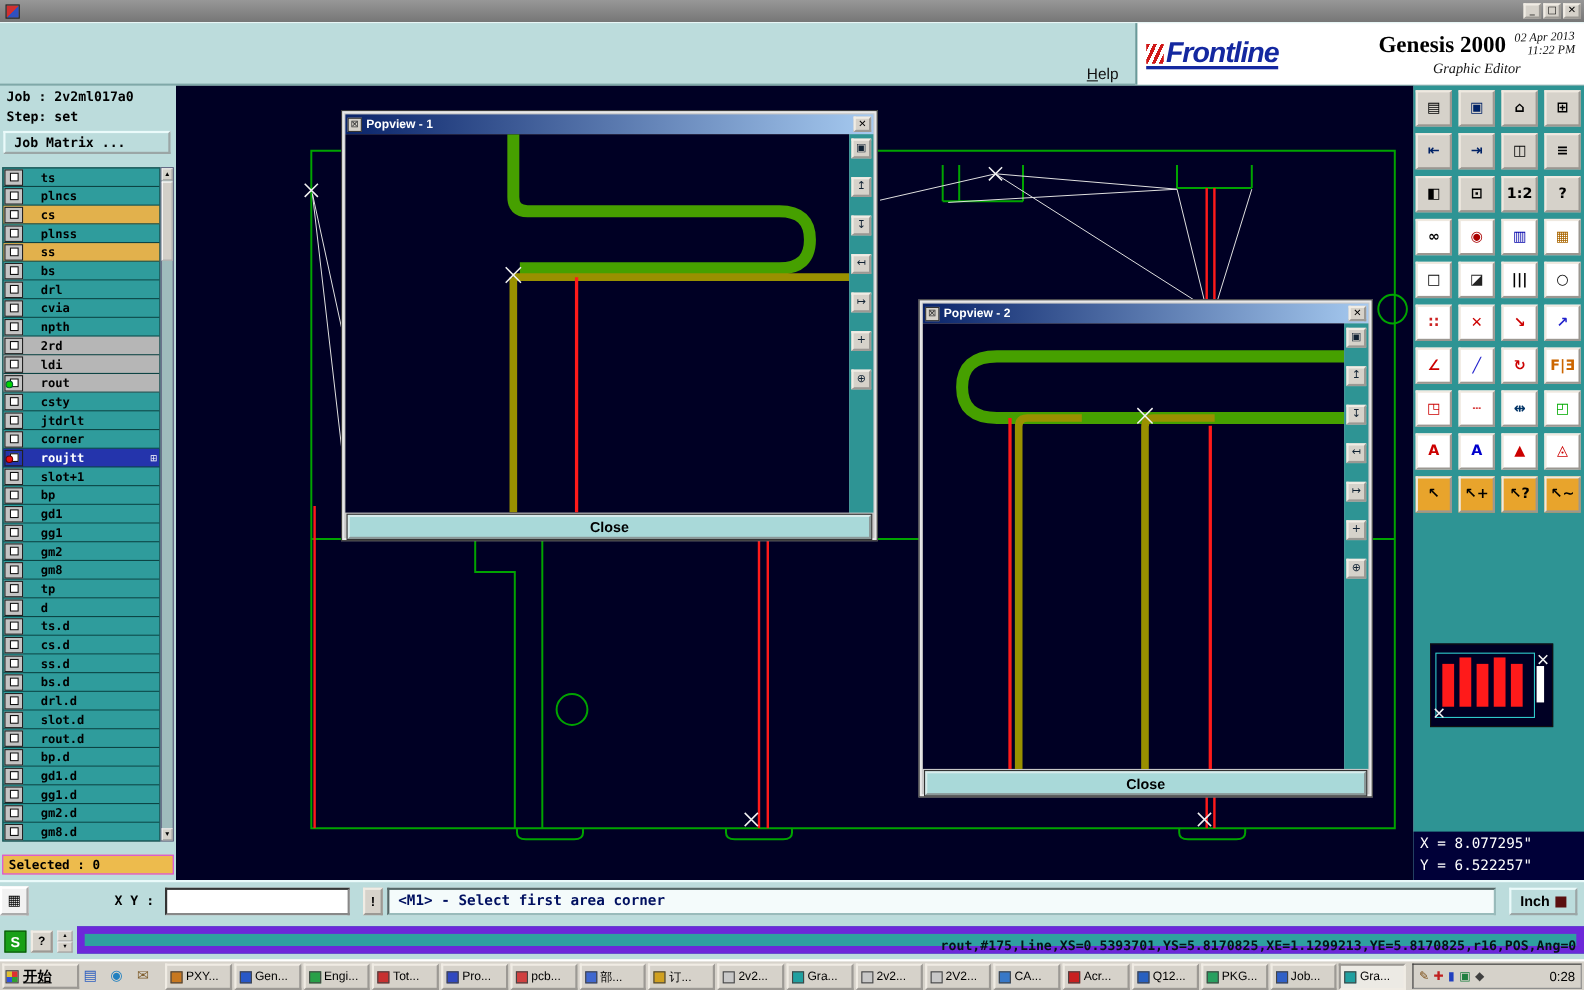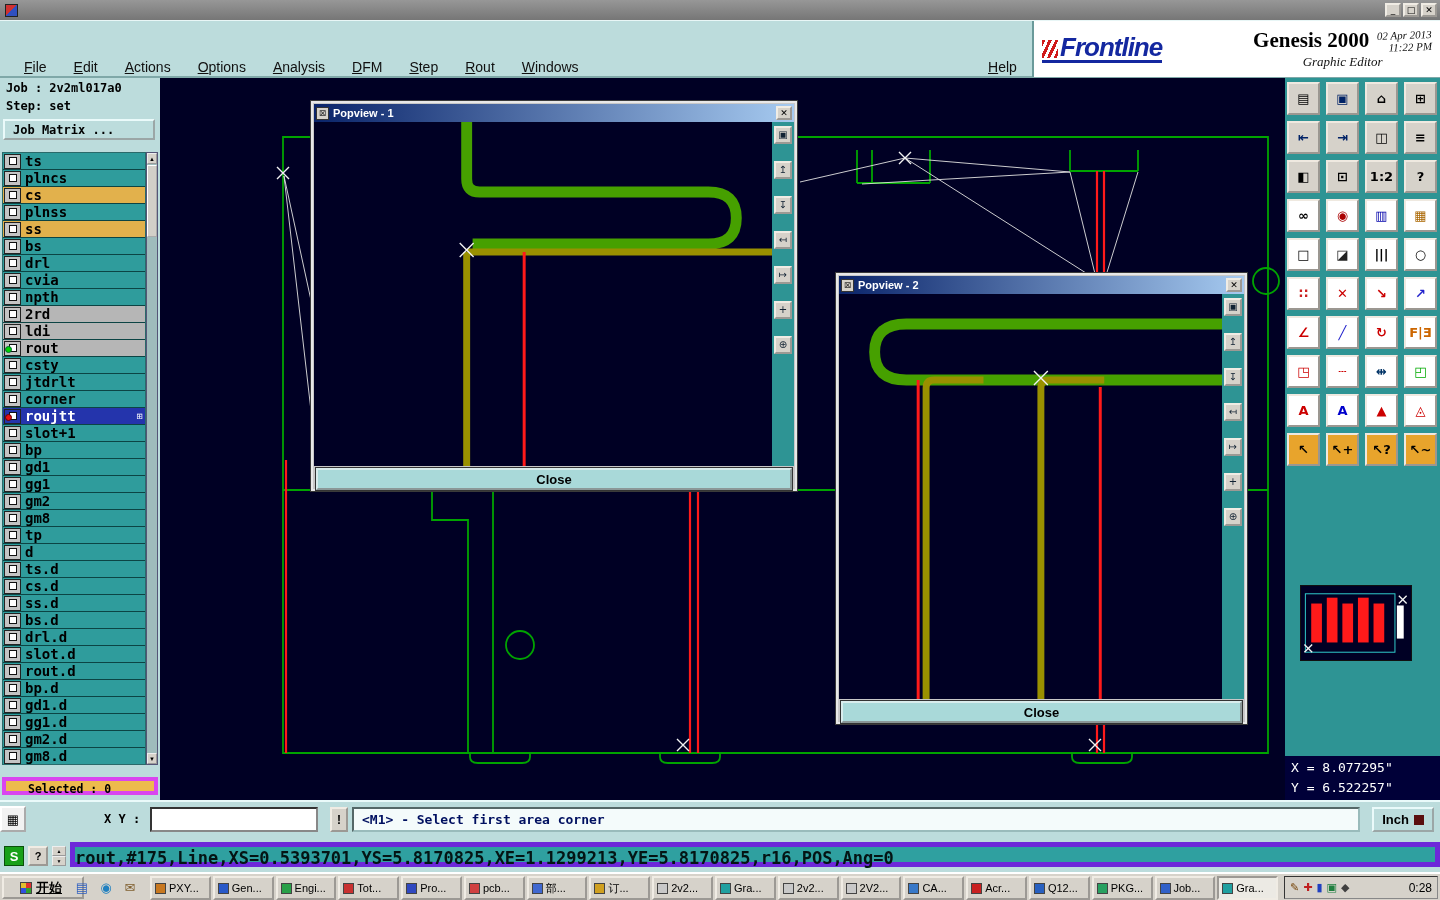--- a/index.html
+++ b/index.html
@@ -31,21 +31,21 @@
   .menu-item{font-size:14px;color:#101010;cursor:default;display:inline-block;}
   .menu-item::first-letter{text-decoration:underline;}
   .help-item{position:absolute;left:988px;top:38px;}
   .brand{position:absolute;left:1032px;top:0;width:408px;height:56px;background:#fff;
     border-left:2px solid #6a9a9a;display:flex;align-items:center;}
   .logo{display:flex;align-items:flex-end;margin-left:8px;border-bottom:3px solid #1428a0;padding-bottom:2px;}
   .logo-stripes{width:16px;height:18px;margin-right:2px;
     background:repeating-linear-gradient(115deg,#d01818 0 3px,#fff 3px 6px);}
   .logo-text{font-style:italic;font-weight:bold;font-size:26px;color:#1428a0;letter-spacing:-1px;line-height:22px;}
   .brand-right{margin-left:auto;margin-right:8px;text-align:right;}
-  .brand-row1{display:flex;align-items:flex-end;gap:8px;justify-content:flex-end;}
+  .brand-row1{display:flex;align-items:flex-start;gap:8px;justify-content:flex-end;}
   .product{font-family:"Liberation Serif",serif;font-weight:bold;font-size:21px;color:#000;}
   .datetime{font-family:"Liberation Serif",serif;font-style:italic;font-size:11px;color:#111;
     text-align:right;line-height:12px;transform:rotate(-2deg);}
   .subtitle{font-family:"Liberation Serif",serif;font-style:italic;font-size:13px;color:#111;margin-top:1px;text-align:center;}
 
   
   .sidebar{position:absolute;left:0;top:78px;width:160px;height:722px;background:var(--chrome);}
   .job-line{position:absolute;left:6px;font-weight:bold;font-size:12px;font-family:"DejaVu Sans Mono",monospace;white-space:pre;}
   .job-line.l1{top:3px;} .job-line.l2{top:21px;}
   .matrix-btn{position:absolute;left:3px;top:41px;width:152px;height:21px;background:var(--chrome);
@@ -55,31 +55,31 @@
   .layer-row{display:flex;align-items:center;height:17px;border-bottom:1px solid #0c4444;cursor:default;}
   .layer-row.teal{background:var(--rowteal);} .layer-row.gold{background:var(--rowgold);}
   .layer-row.gray{background:var(--rowgray);} .layer-row.sel{background:var(--rowsel);}
   .layer-check{position:relative;width:17px;height:15px;background:#c4c4c4;border:1px solid #222;
     display:flex;align-items:center;justify-content:center;flex:none;margin-left:1px;}
   .layer-row.sel .layer-check{background:var(--rowsel);}
   .cb{width:8px;height:8px;background:#fff;border:1px solid #111;display:block;}
   .ind{display:none;position:absolute;left:0px;top:4px;width:7px;height:7px;}
   .ind.green{display:block;background:#00d400;border-radius:50%;border:1px solid #063;}
   .ind.red{display:block;background:#e81010;border-radius:50%;border:1px solid #600;}
-  .layer-name{flex:1;padding-left:4px;font-family:"DejaVu Sans Mono",monospace;font-weight:bold;font-size:14px;color:#000;}
+  .layer-name{flex:1;padding-left:16px;font-family:"DejaVu Sans Mono",monospace;font-weight:bold;font-size:11px;color:#000;}
   .layer-row.sel .layer-name{color:#fff;}
   .layer-badge{margin-right:2px;font-size:8px;color:#fff;}
   .list-scroll{position:absolute;left:146px;top:74px;width:12px;height:613px;background:#9fbcbc;border:1px solid #557;}
   .scroll-arrow{position:absolute;left:0;width:10px;height:11px;background:var(--face);border:1px outset #eee;
     font-size:6px;line-height:10px;text-align:center;color:#000;}
   .scroll-arrow.up{top:0;} .scroll-arrow.down{bottom:0;}
   .scroll-thumb{position:absolute;left:0;top:12px;width:10px;height:72px;background:#d2cfc8;border:1px outset #fff;}
   .selected-bar{position:absolute;left:2px;top:699px;width:156px;height:18px;background:var(--goldbar);
-    border:4px solid #d946ef;font-family:"DejaVu Sans Mono",monospace;font-weight:bold;font-size:11.5px;
-    line-height:16px;padding-left:22px;color:#000;}
+    border:1px solid #d946ef;font-family:"DejaVu Sans Mono",monospace;font-weight:bold;font-size:11.5px;
+    line-height:16px;padding-left:5px;color:#000;}
 
   
   .canvas{position:absolute;left:160px;top:78px;width:1125px;height:722px;background:var(--canvasbg);}
   .g{stroke:var(--boardgreen);stroke-width:1.8;fill:none;}
   .r{stroke:var(--tred);stroke-width:2.2;fill:none;}
   .w{stroke:#e2e2e2;stroke-width:0.9;fill:none;}
   .x{stroke:#f2f2f2;stroke-width:1.4;fill:none;}
 
   
   .popview{position:absolute;background:#c8c8c8;border:1px solid #3a3a3a;box-shadow:inset 0 0 0 2px #e8e8e8;padding:3px;z-index:5;}
@@ -129,27 +129,27 @@
     font-weight:bold;font-size:13px;display:flex;align-items:center;justify-content:center;gap:5px;}
   .unit-grip{width:10px;height:10px;background:#5a0f0f;display:inline-block;}
 
   .cmdrow{position:absolute;left:0;top:836px;width:1440px;height:36px;background:var(--chrome);}
   .ime{position:absolute;left:4px;top:10px;width:20px;height:20px;background:#18a018;color:#fff;font-weight:bold;
     font-size:13px;text-align:center;line-height:19px;border:1px solid #0a500a;}
   .qbtn{position:absolute;left:28px;top:10px;width:20px;height:20px;background:var(--face);border:2px outset #f0ece4;
     font-weight:bold;font-size:11px;}
   .spinner{position:absolute;left:52px;top:10px;width:14px;height:20px;display:flex;flex-direction:column;}
   .spin-btn{flex:1;background:var(--face);border:1px outset #eee;font-size:5px;line-height:7px;padding:0;}
-  .cmdbar{position:absolute;left:70px;top:6px;width:1370px;height:25px;background:var(--cmdteal);border:5px solid #6d28d9;
-    text-align:left;color:#041414;font-family:"DejaVu Sans Mono",monospace;font-weight:bold;font-size:17px;line-height:23px;}
+  .cmdbar{position:absolute;left:70px;top:6px;width:1370px;height:25px;background:var(--cmdteal);border:7px solid #6d28d9;
+    text-align:right;color:#041414;font-family:"DejaVu Sans Mono",monospace;font-weight:bold;font-size:12px;line-height:23px;}
 
   
   .taskbar{position:absolute;left:0;top:872px;width:1440px;height:28px;background:var(--face);border-top:2px outset #fff;}
-  .start-btn{position:absolute;left:2px;top:2px;width:82px;height:23px;background:var(--face);border:2px outset #f0ece4;
-    display:flex;align-items:center;gap:4px;padding:0 16px;font-weight:bold;font-size:13px;text-decoration:underline;}
+  .start-btn{position:absolute;left:2px;top:2px;width:70px;height:23px;background:var(--face);border:2px outset #f0ece4;
+    display:flex;align-items:center;gap:4px;padding:0 1px;font-weight:bold;font-size:13px;text-decoration:underline;}
   .flag{width:12px;height:12px;background:conic-gradient(#e03030 0 25%,#30a030 0 50%,#3050e0 0 75%,#e0c030 0);border:1px solid #444;}
   .quick{position:absolute;left:72px;top:2px;height:23px;display:flex;align-items:center;gap:4px;}
   .quick-icon{width:20px;height:20px;text-align:center;line-height:20px;font-size:13px;font-family:"DejaVu Sans",sans-serif;}
   .tasks{position:absolute;left:150px;top:2px;width:1128px;height:24px;display:flex;gap:2px;}
   .task-btn{flex:1 1 0;max-width:62px;display:flex;align-items:center;gap:3px;padding:0 3px;background:var(--face);
     border:2px outset #f0ece4;font-size:11px;overflow:hidden;white-space:nowrap;}
   .task-btn.active{border-style:inset;background:#eceae4;}
   .task-icon{width:11px;height:11px;flex:none;border:1px solid #444;}
   .tray{position:absolute;right:2px;top:2px;width:154px;height:23px;border:1px inset #888;display:flex;align-items:center;
     gap:4px;padding:0 5px;}
@@ -164,32 +164,20 @@
   <div class="titlebar">
     <span class="app-icon"></span>
     <span class="win-btns">
       <button class="win-btn">_</button>
       <button class="win-btn">□</button>
       <button class="win-btn">✕</button>
     </span>
   </div>
 
   <div class="menubar">
-    <div class="menu-items">
-
-    <span class="menu-item">File</span>
-        <span class="menu-item">Edit</span>
-        <span class="menu-item">Actions</span>
-        <span class="menu-item">Options</span>
-        <span class="menu-item">Analysis</span>
-        <span class="menu-item">DFM</span>
-        <span class="menu-item">Step</span>
-        <span class="menu-item">Rout</span>
-        <span class="menu-item">Windows</span>
-      </div>
     <span class="menu-item help-item">Help</span>
     <div class="brand">
       <div class="logo">
         <span class="logo-stripes"></span>
         <span class="logo-text">Frontline</span>
       </div>
       <div class="brand-right">
         <div class="brand-row1">
           <span class="product">Genesis 2000</span>
           <span class="datetime">

